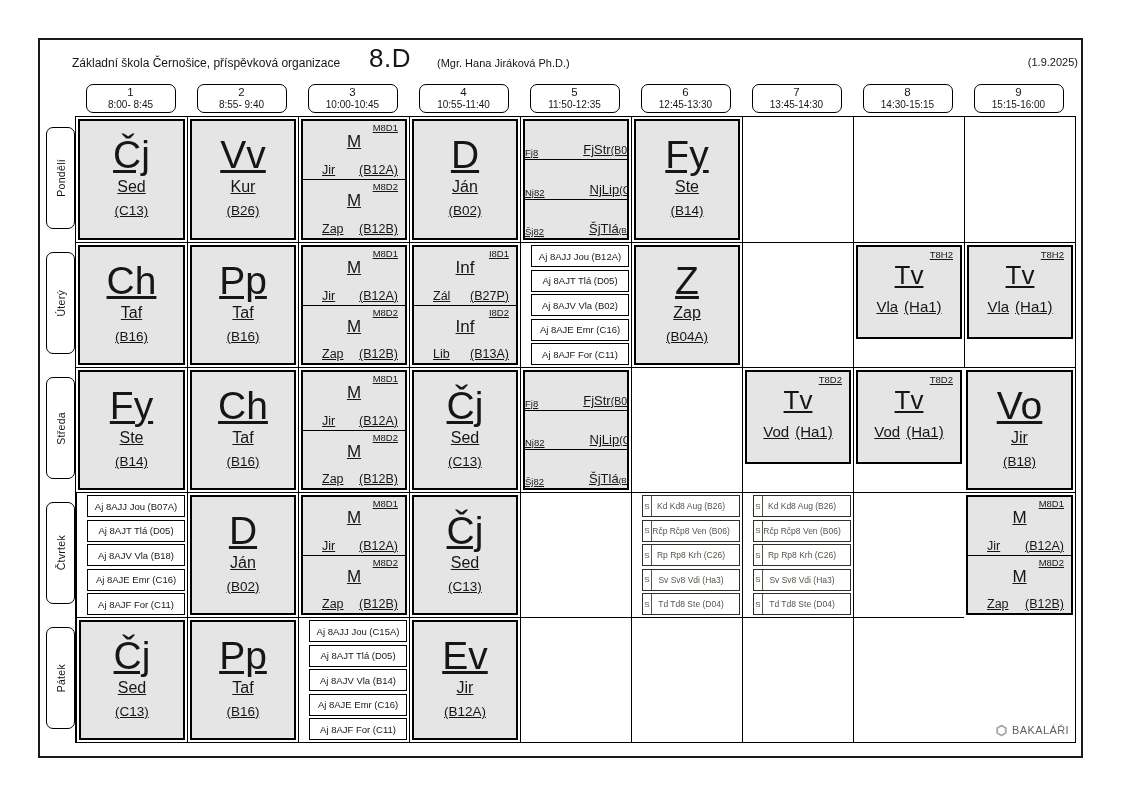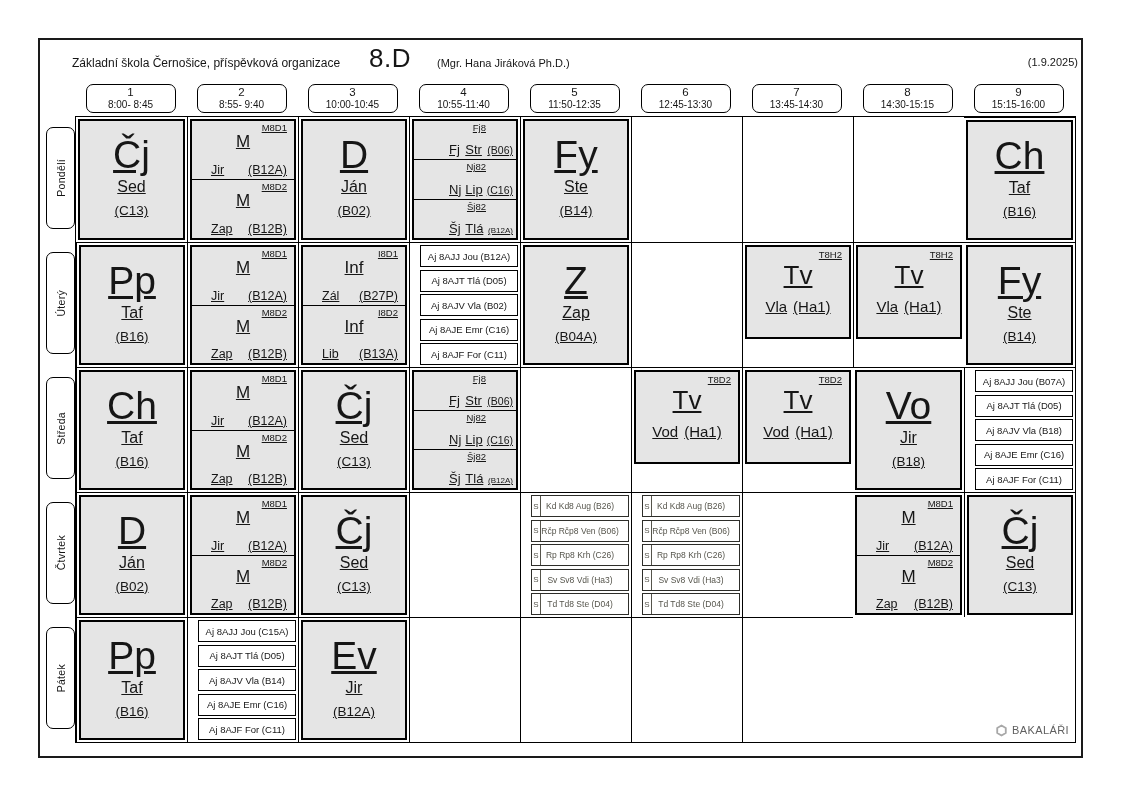--- a/index.html
+++ b/index.html
@@ -40,21 +40,21 @@
 
   .split2 { display:flex; flex-direction:column; }
   .half { flex:1; display:flex; flex-direction:column; overflow:hidden; }
   .half + .half { border-top:1.5px solid #000; }
   .grp { font-size:9.5px; line-height:12px; align-self:flex-end; margin:1px 7px 0 0; }
   .s2subj { font-size:17px; line-height:18px; text-align:center; margin-top:-1px; }
   .s2bot { margin-top:auto; display:flex; align-items:baseline; padding:0 7px 2px 19px; font-size:12.5px; }
   .s2room { margin-left:auto; }
 
   .split3 { display:flex; flex-direction:column; }
-  .third { flex:1; display:flex; flex-direction:column; overflow:hidden;padding-left:20px; }
+  .third { flex:1; display:flex; overflow:hidden; }
   .third + .third { border-top:1.5px solid #000; }
   .grp3 { font-size:9.5px; line-height:12px; align-self:flex-end; margin:1px 30px 0 0; white-space:nowrap; }
   .l3 { margin-top:auto; display:flex; align-items:baseline; padding:0 3px 2px 15px; font-size:13px; }
   .s3t { flex:1; text-align:center; }
   .s3r { font-size:10.5px; }
   .s3r.small { font-size:8px; }
 
   .stack5 { position:absolute; inset:2px; display:flex; flex-direction:column; justify-content:space-between;margin-left:8px; }
   .mini { height:22px; border:1.5px solid #000; background:#fff; display:flex; align-items:center;
           justify-content:center; font-size:9.5px; position:relative; white-space:nowrap; }
@@ -82,20 +82,27 @@
   <div class="classname">8.D</div>
   <div class="classteacher">(Mgr. Hana Jiráková Ph.D.)</div>
   <div class="dateLabel">(1.9.2025)</div>
 
   <div id="grid">
       <div class="cell">
         <div class="lesson full">
           <div class="subjBig">Čj</div>
           <div class="teach">Sed</div>
           <div class="roomBig">(C13)</div>
+        </div>
+      </div>
+      <div class="cell bl">
+        <div class="lesson full">
+          <div class="subjBig">Vv</div>
+          <div class="teach">Kur</div>
+          <div class="roomBig">(B26)</div>
         </div>
       </div>
       <div class="cell bl">
         <div class="lesson split2">
           <div class="half">
             <div class="grp">M8D1</div>
             <div class="s2subj">M</div>
             <div class="s2bot">
               <span>Jir</span>
               <span class="s2room">(B12A)</span>

